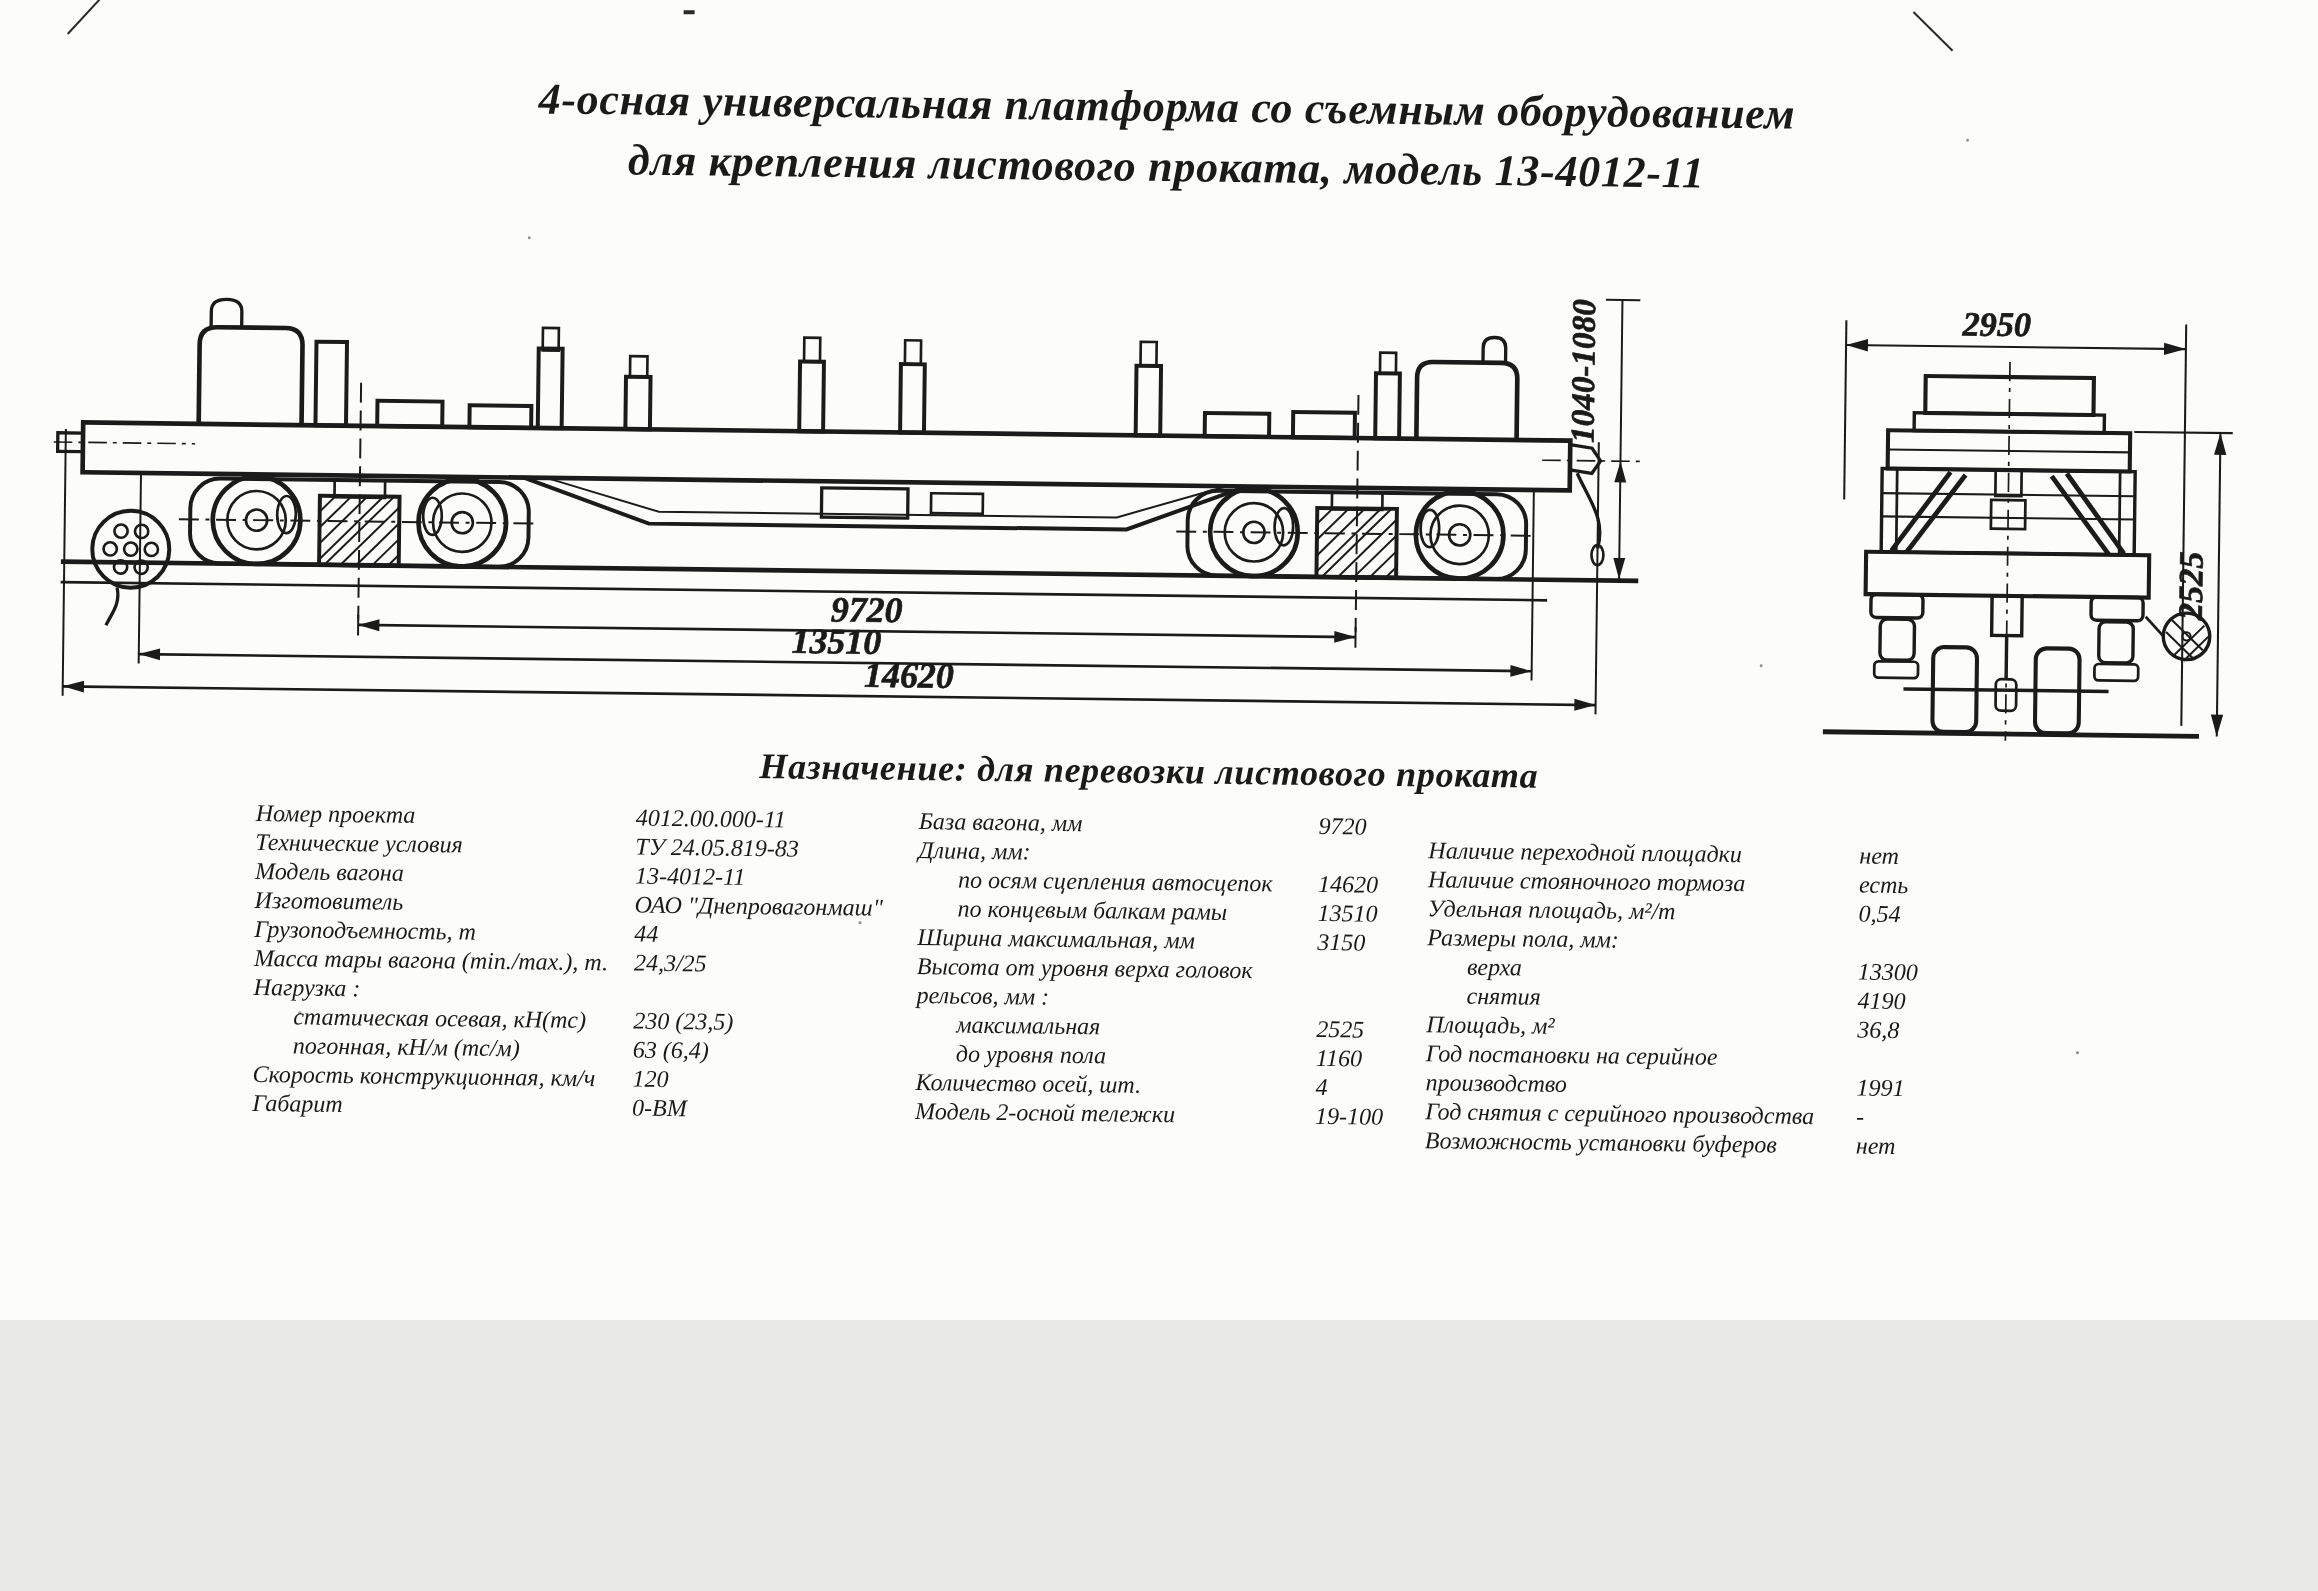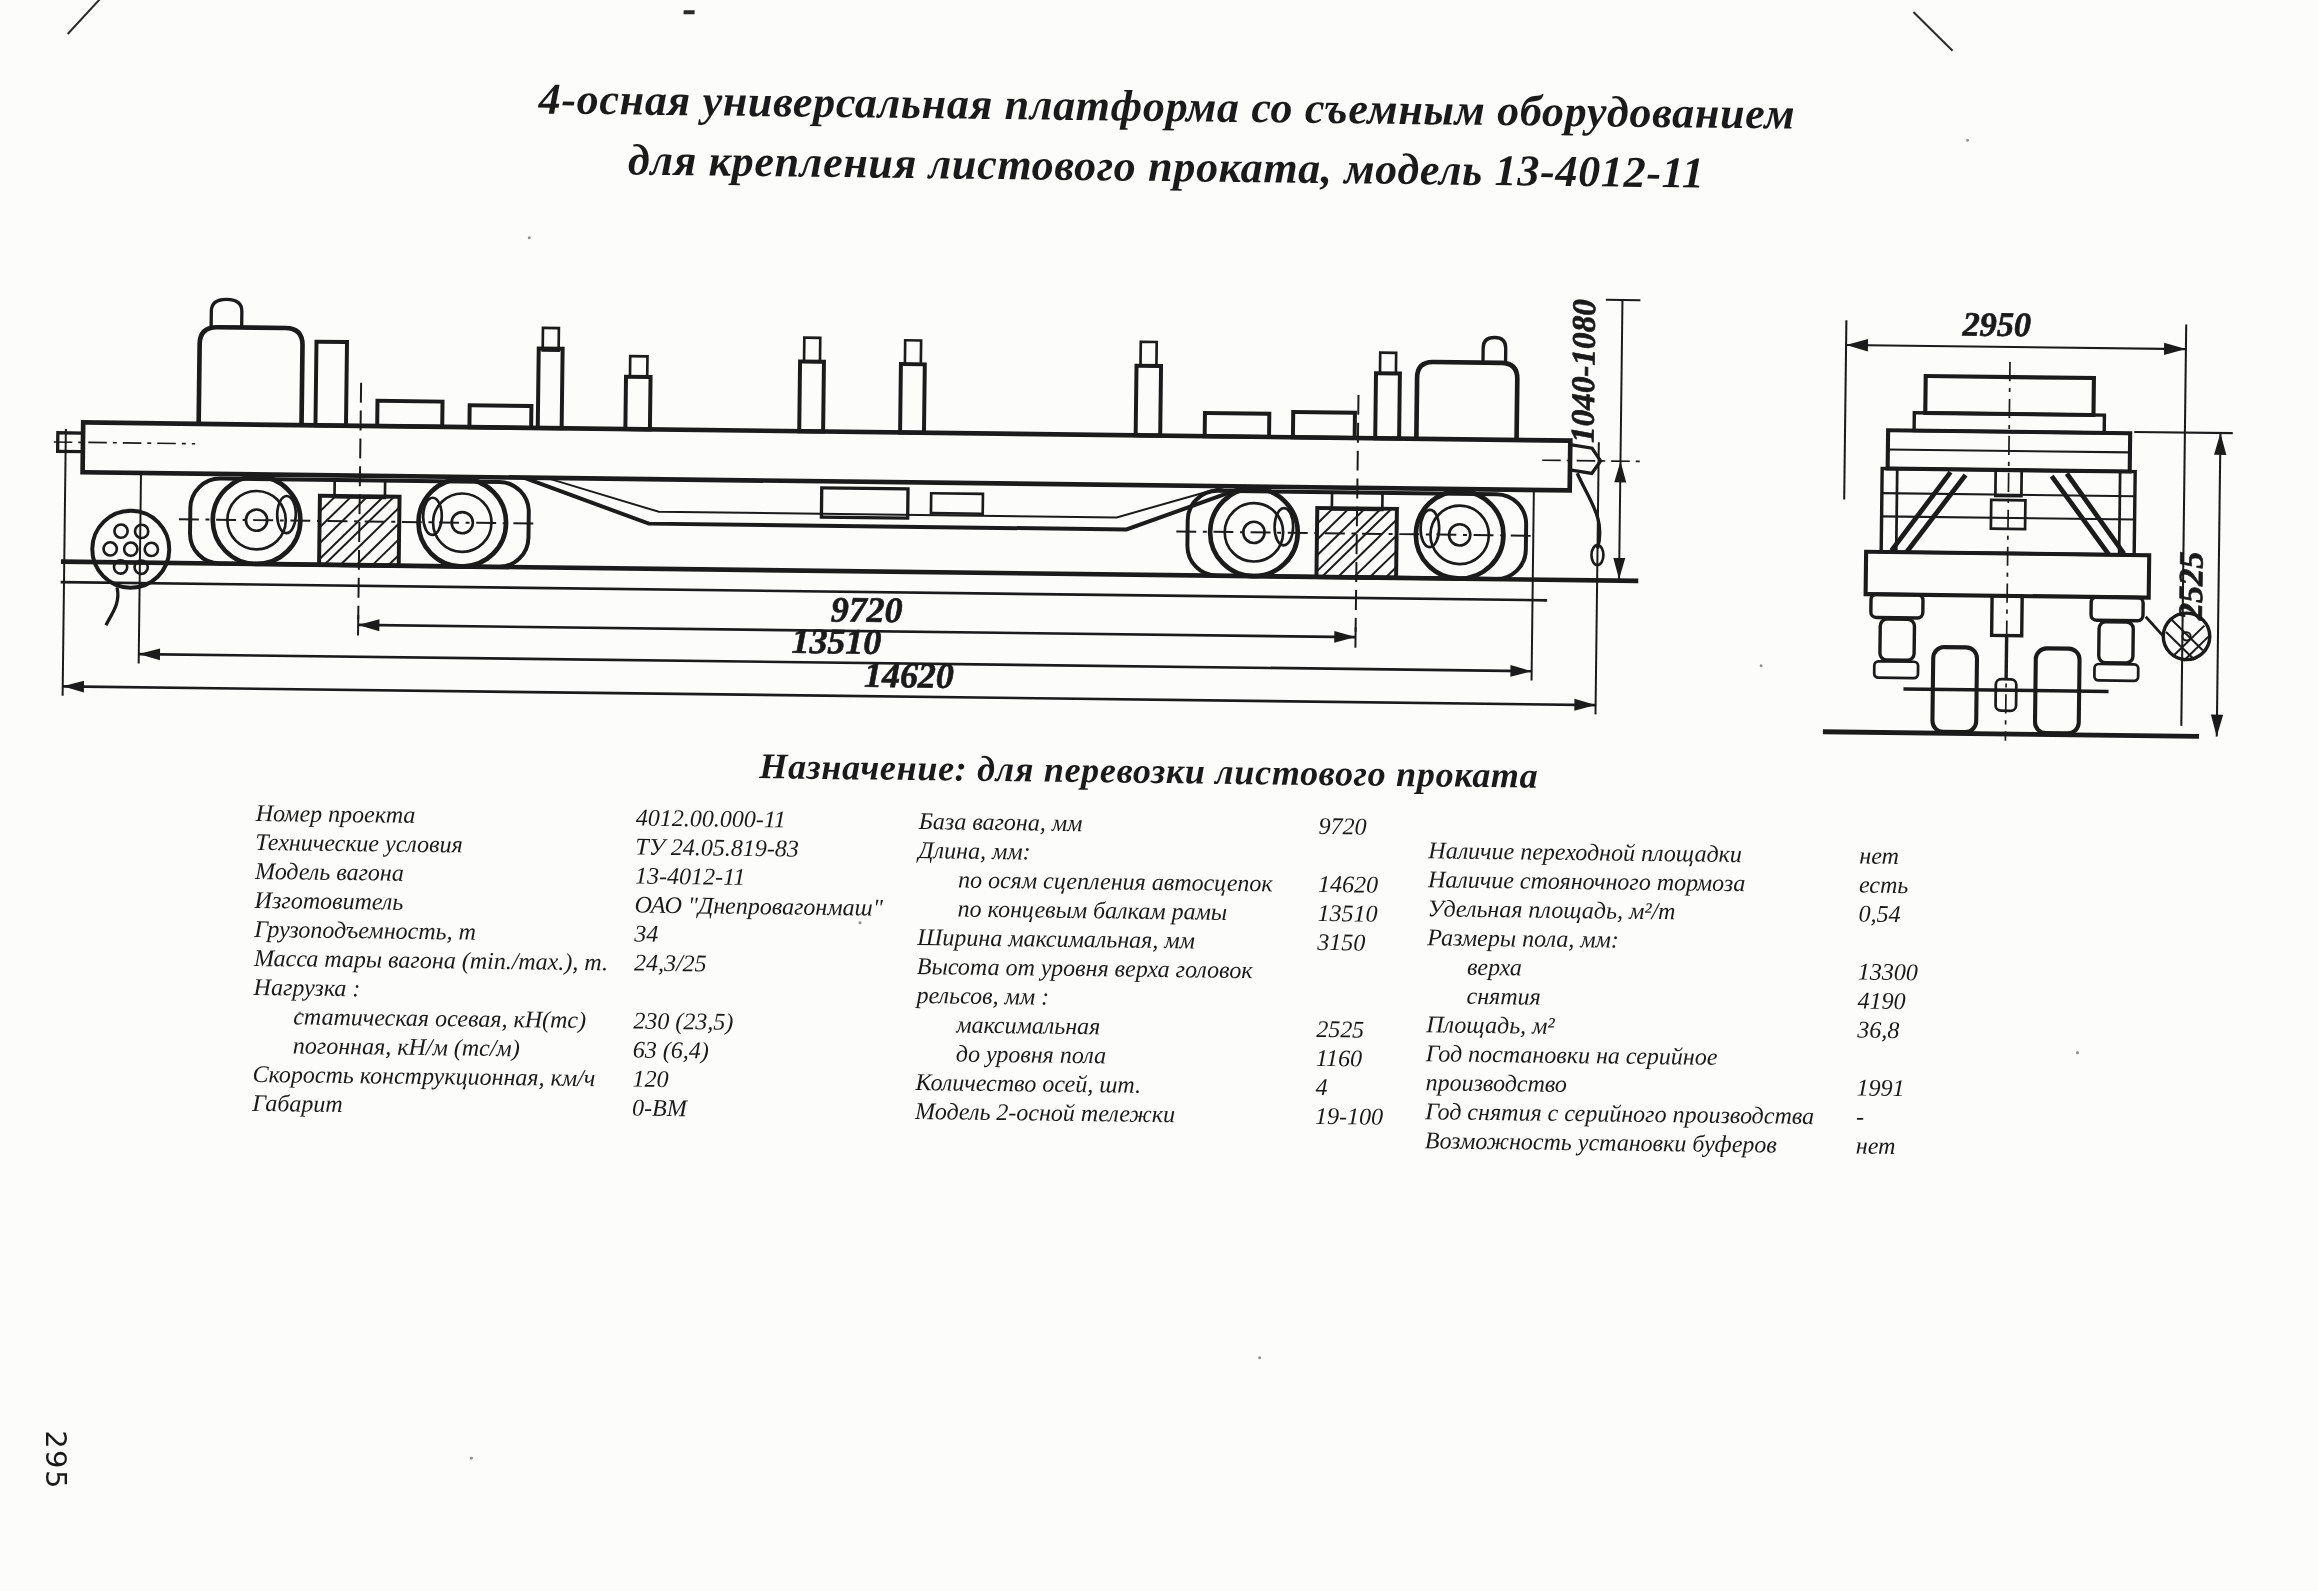--- a/index.html
+++ b/index.html
@@ -1,16 +1,16 @@
 <!DOCTYPE html>
 <html style="font-size:11px"><head>
 <meta charset="utf-8">
 <style>
   html,body{margin:0;padding:0;background:#e8e8e6;}
-  .page{position:relative;width:2319px;height:1591px;background:#fcfcfa;overflow:hidden;
+  .page{position:relative;width:2319px;height:1320px;background:#fcfcfa;overflow:hidden;
         font-family:"Liberation Serif",serif;color:#1a1a1a;}
   .scan{position:absolute;inset:0;transform:rotate(.7deg);transform-origin:1159px 719px;}
   .title{position:absolute;top:77px;left:0;width:2319px;text-align:center;
          font-style:italic;font-weight:700;font-size:44px;line-height:60px;letter-spacing:0.7px;}
   .purpose{position:absolute;top:750px;left:0;width:2299px;text-align:center;
            font-style:italic;font-weight:700;font-size:36px;letter-spacing:0.7px;}
   .col{position:absolute;font-style:italic;font-size:24px;}
   .row{position:relative;height:29px;white-space:nowrap;}
   .lbl{position:absolute;left:0;top:0;}
   .row.ind .lbl{left:40px;}
@@ -301,21 +301,21 @@
      <div class="row">
             <span class="lbl">Модель вагона</span>
             <span class="val">13-4012-11</span>
           </div>
      <div class="row">
             <span class="lbl">Изготовитель</span>
             <span class="val">ОАО "Днепровагонмаш"</span>
           </div>
      <div class="row">
             <span class="lbl">Грузоподъемность, т</span>
-            <span class="val">34</span>
+            <span class="val">44</span>
           </div>
      <div class="row">
             <span class="lbl">Масса тары вагона (min./max.), т.</span>
             <span class="val">24,3/25</span>
           </div>
      <div class="row">
             <span class="lbl">Нагрузка :</span>
             <span class="val"></span>
           </div>
      <div class="row ind">

